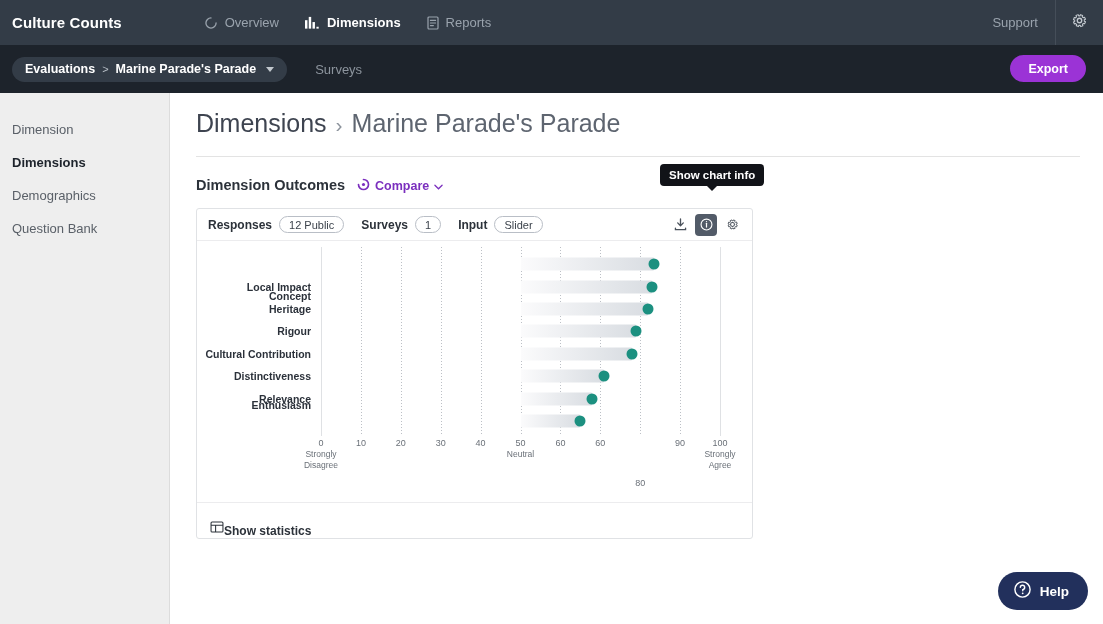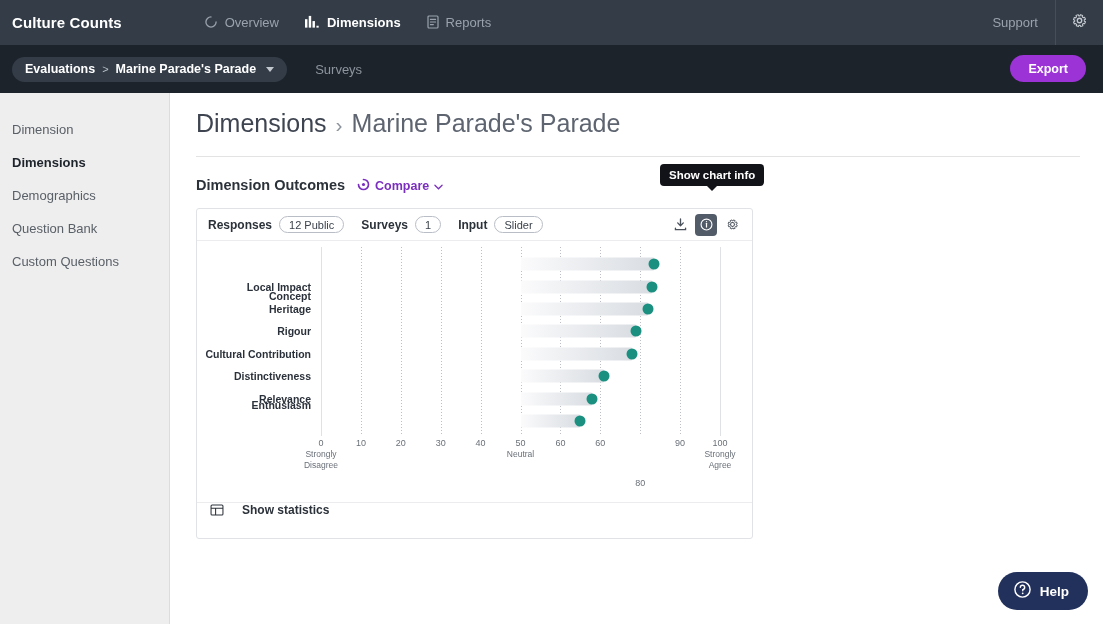--- a/index.html
+++ b/index.html
@@ -16,21 +16,21 @@
   
   .topbar{
     height:45px; background:#333c47; display:flex; align-items:center;
     position:relative;
   }
   .brand{
     color:#fff; font-size:15px; font-weight:bold; padding-left:12px;
     letter-spacing:.1px; white-space:nowrap;
   }
   .topnav{ display:flex; align-items:center; margin-left:82px; gap:26px; }
-  .navitem{ display:flex; gap:7px; cursor:pointer; }
+  .navitem{ display:flex; align-items:center; gap:7px; cursor:pointer; }
   .navitem .lbl{ font-size:13px; color:#9aa3ad; white-space:nowrap; }
   .navitem.active .lbl{ color:#ffffff; font-weight:bold; }
   .navitem svg{ display:block; }
   .topright{ position:absolute; right:0; top:0; height:45px; display:flex; align-items:center; }
   .support{ font-size:13px; color:#9aa3ad; padding-right:17px; cursor:pointer; white-space:nowrap;}
   .vdiv{ width:1px; height:45px; background:#454e59; }
   .gearwrap{ width:47px; height:45px; display:flex; align-items:center; justify-content:center; cursor:pointer;}
 
   
   .crumbbar{
@@ -145,22 +145,22 @@
     background:#1c9080; transform:translate(-50%,-50%);
   }
   .tick{
     position:absolute; font-size:9px; color:#6a7078; text-align:center;
     transform:translateX(-50%); line-height:11px; white-space:nowrap;
   }
   .tick .big{ display:block; }
   .tick .sm{ display:block; font-size:8.5px; color:#6a7078; }
 
   .stats-row{
-    height:36px; border-top:1px solid #ececee; display:flex; align-items:flex-start;
-    padding-left:13px; gap:18px; cursor:pointer;
+    height:36px; border-top:1px solid #ececee; display:flex; align-items:flex-end;
+    padding-left:13px; gap:0; cursor:pointer;
   }
   .stats-row .t{ font-size:12px; font-weight:bold; color:#2c323a; }
   .card-note{
     border-top:1px solid #ececee; padding:13px 14px 15px 13px;
     font-size:11.5px; font-weight:bold; color:#2c323a; line-height:1.45;
   }
 
   
   .help{
     position:absolute; right:15px; bottom:14px; height:38px; padding:0 19px 0 15px;
@@ -231,21 +231,20 @@
   <button class="exportbtn">Export</button>
 </div>
 
 <div class="body-wrap">
 
   <div class="sidebar">
     <div class="side-item">Dimension</div>
     <div class="side-item active">Dimensions</div>
     <div class="side-item">Demographics</div>
     <div class="side-item">Question Bank</div>
-    <div class="side-item">Custom Questions</div>
   </div>
 
   <div class="content">
 
     <div class="page-title">
       <span class="strong">Dimensions</span>
       <span class="chev">›</span>
       <span class="sub">Marine Parade's Parade</span>
     </div>
     <div class="title-rule"></div>

